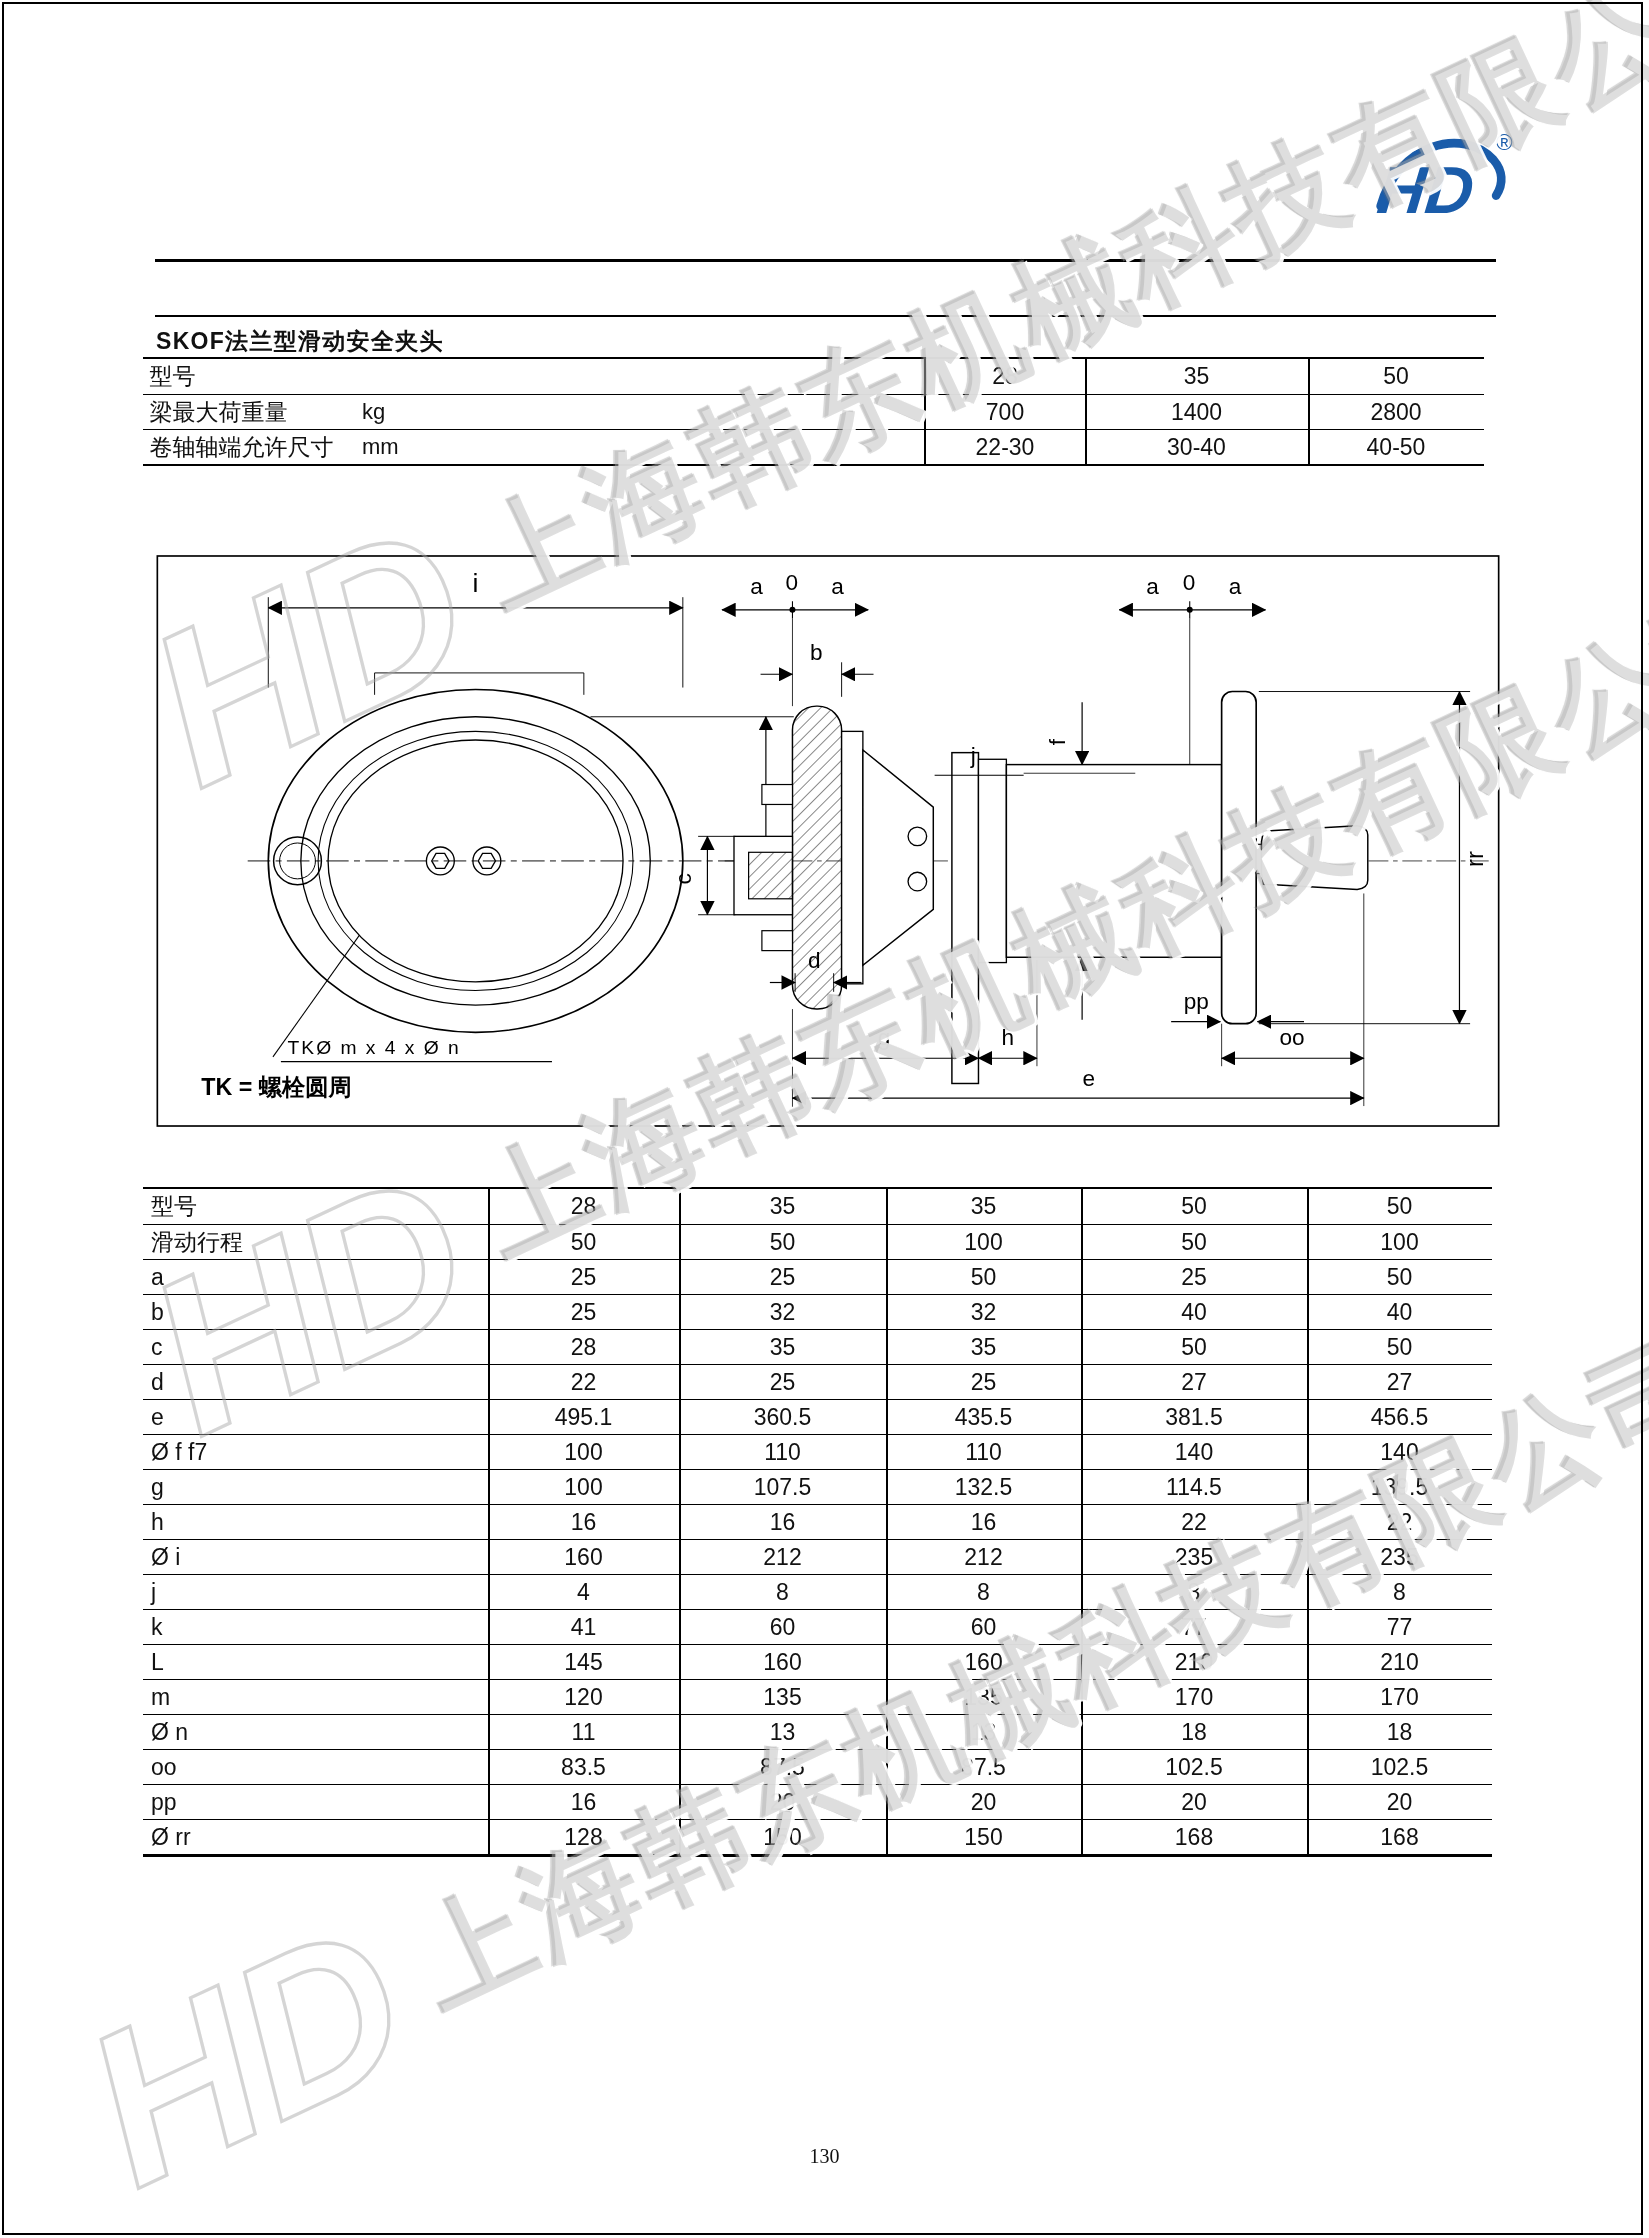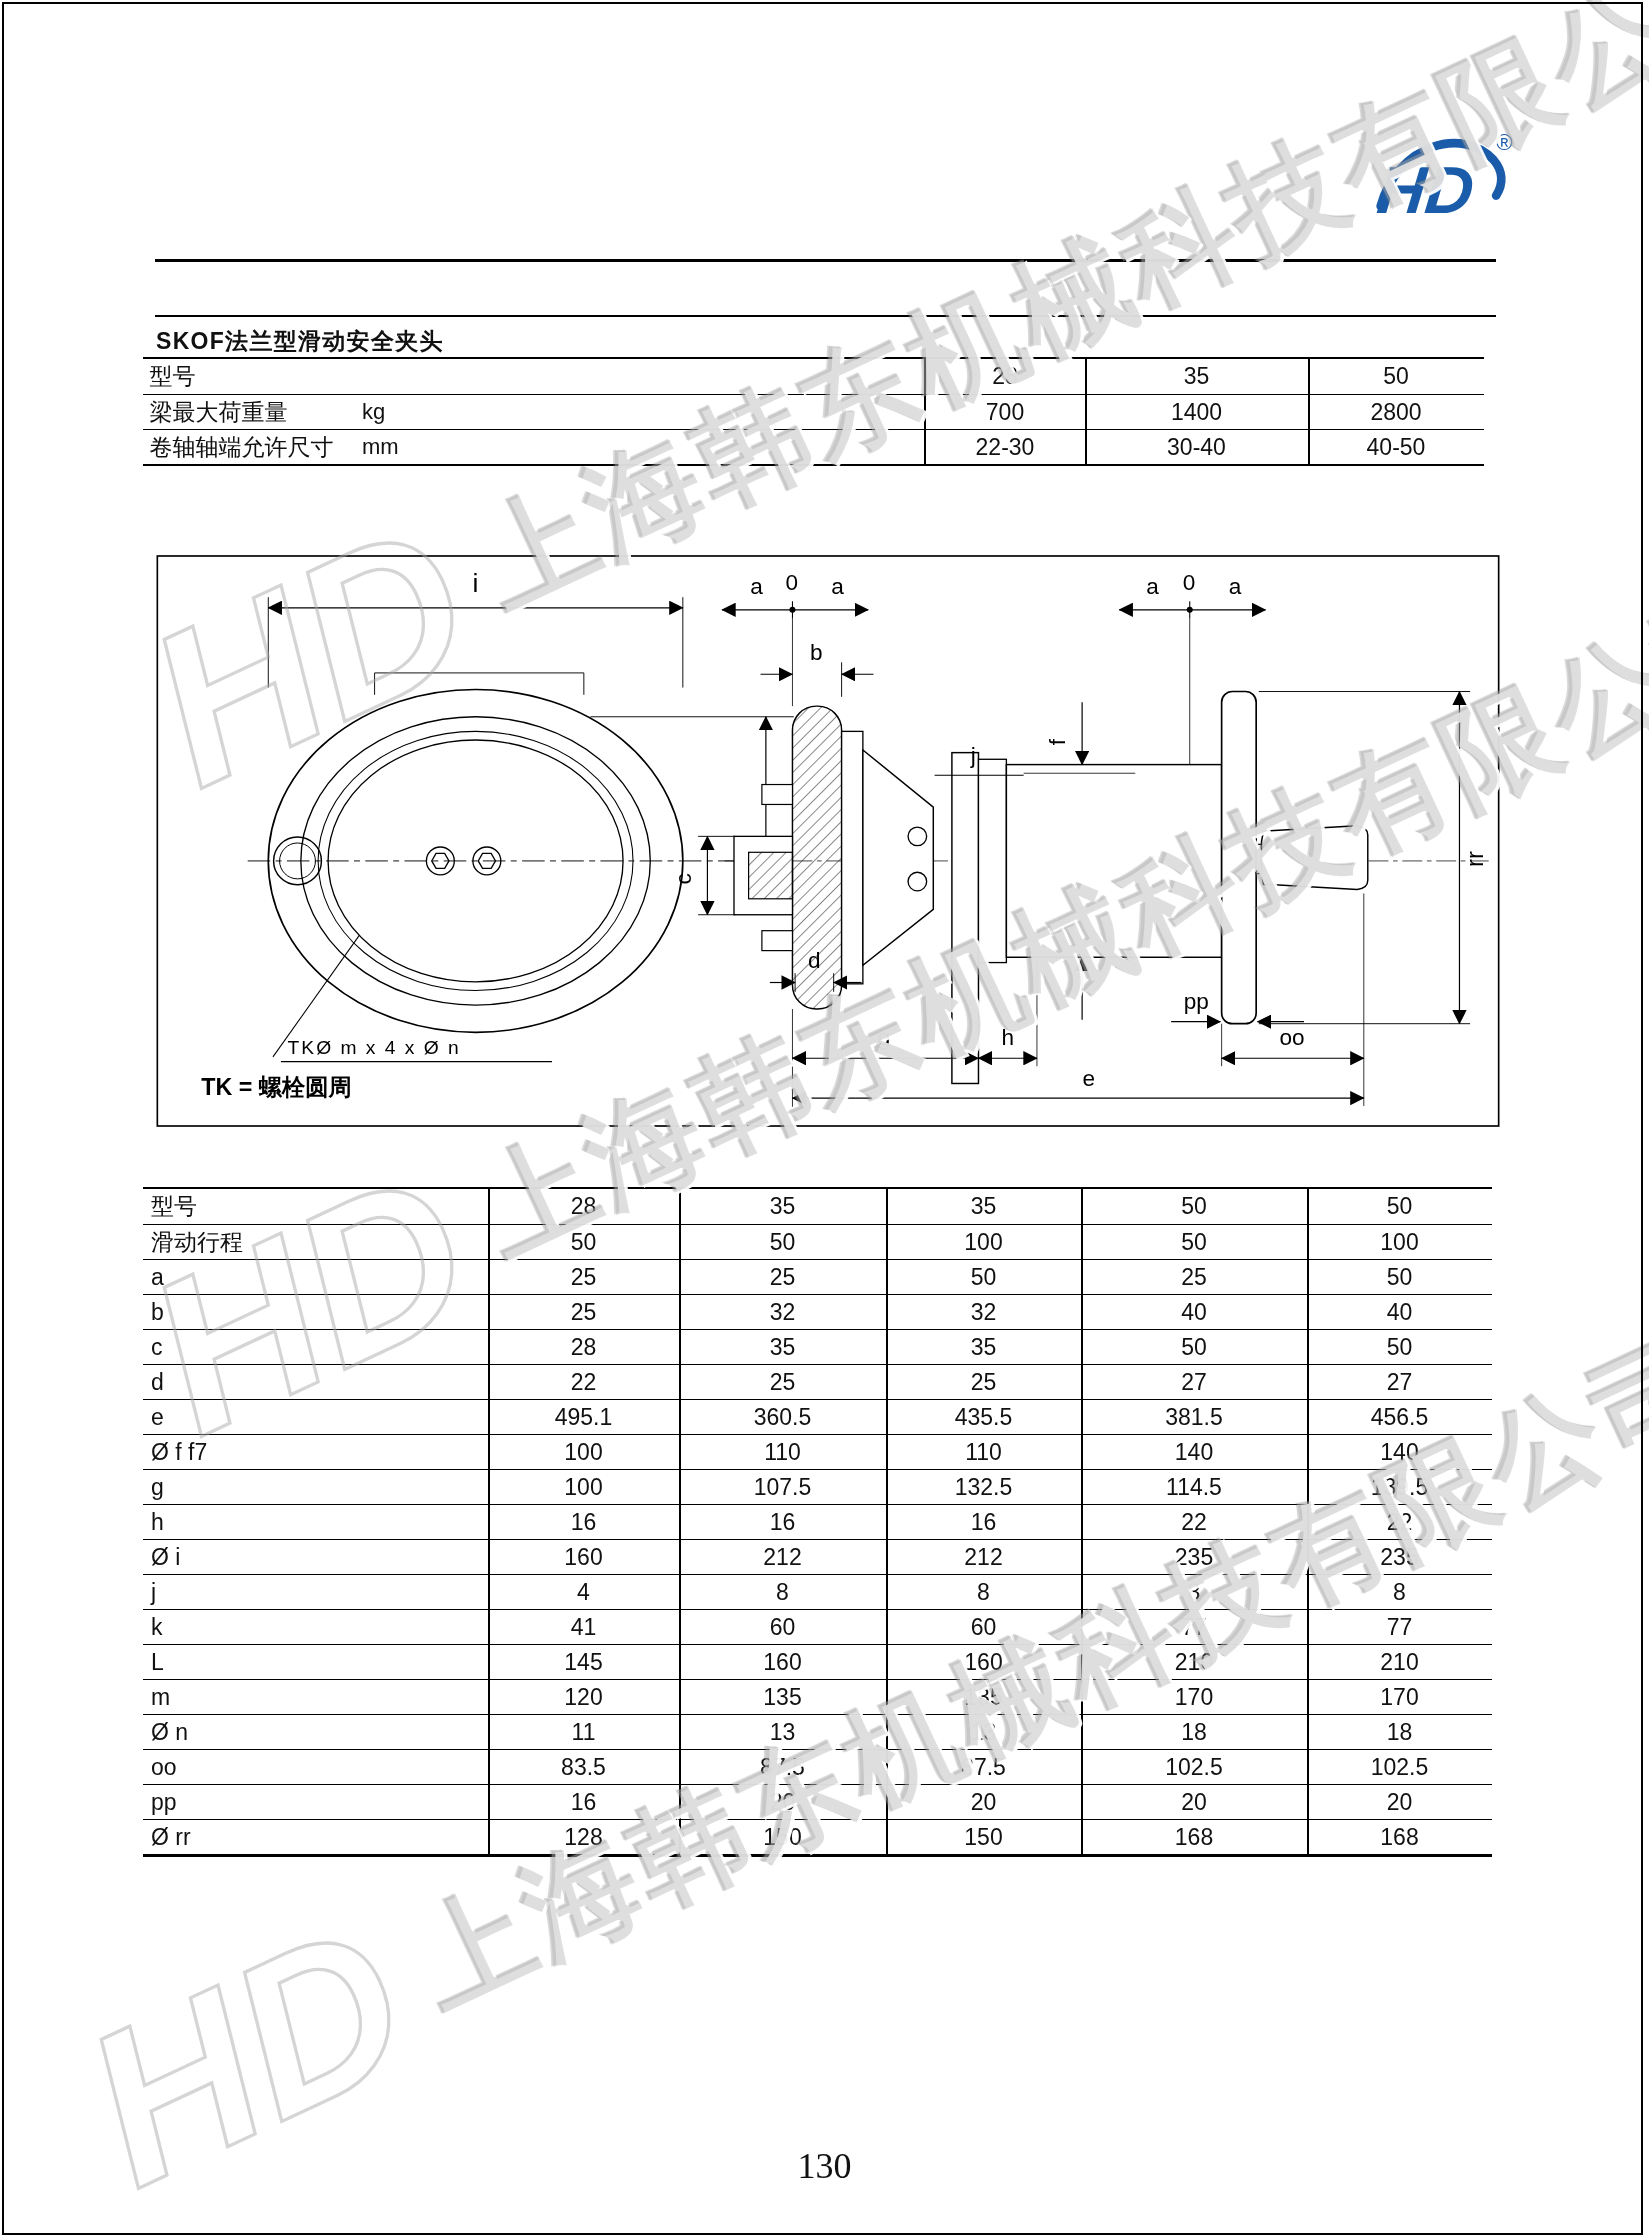--- a/index.html
+++ b/index.html
@@ -38,21 +38,21 @@
   
   .drawing{position:absolute;left:155px;top:554px;z-index:1;}
   
   .wm{position:absolute;display:flex;align-items:center;gap:37px;height:153px;
       transform:rotate(-25deg);transform-origin:0 50%;white-space:nowrap;z-index:3;pointer-events:none;}
   .wm-hd{font-size:219px;font-weight:bold;font-style:italic;color:transparent;
          -webkit-text-stroke:3.3px rgba(168,168,168,.48);}
   .wm-zh{font-size:114px;font-weight:bold;color:rgba(178,178,178,.42);
          text-shadow:2.7px 2.7px 0 rgba(255,255,255,.95),-1.3px -1.3px 0.7px rgba(110,110,110,.28);letter-spacing:4px;}
   .pagenum{position:absolute;left:758px;top:2145px;width:133px;text-align:center;
-           font-family:"Liberation Serif","DejaVu Serif",serif;font-size:36px;z-index:2;}
+           font-family:"Liberation Serif","DejaVu Serif",serif;font-size:20px;z-index:2;}
   svg text{font-family:"Liberation Sans","DejaVu Sans",sans-serif;}
 </style>
 </head>
 <body>
 
 <div class="page">
 
   <div class="wm" style="left:166px;top:645px">
     <span class="wm-hd">HD</span>
     <span class="wm-zh">上海韩东机械科技有限公司</span>

